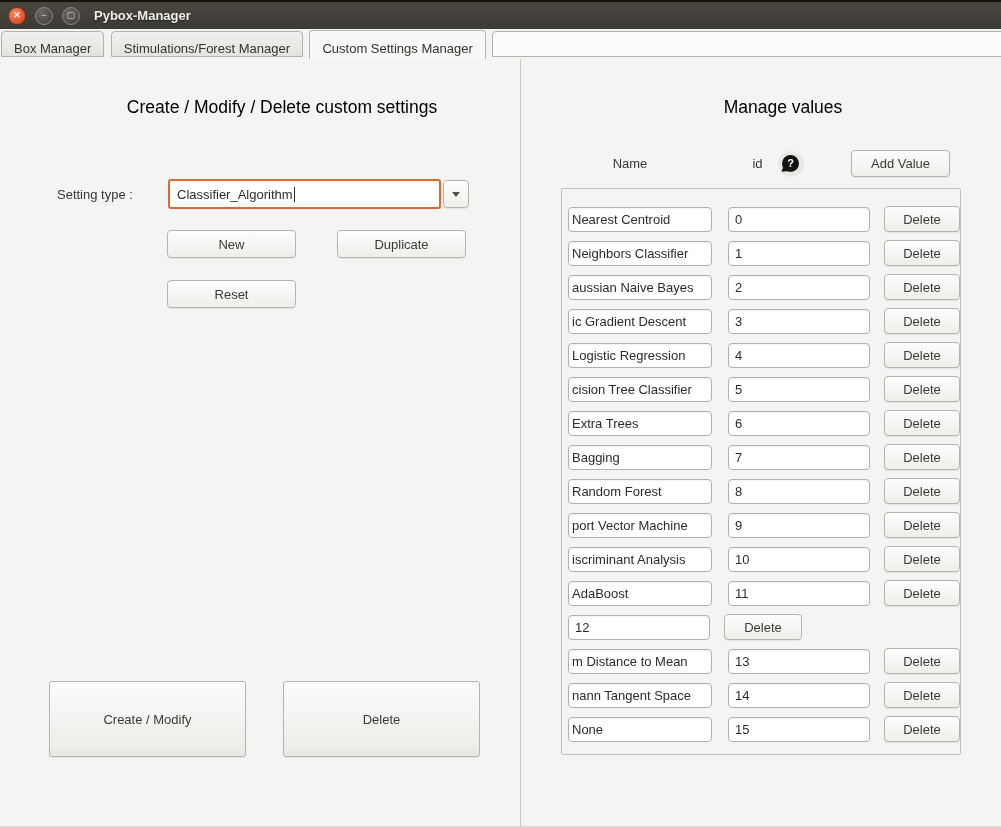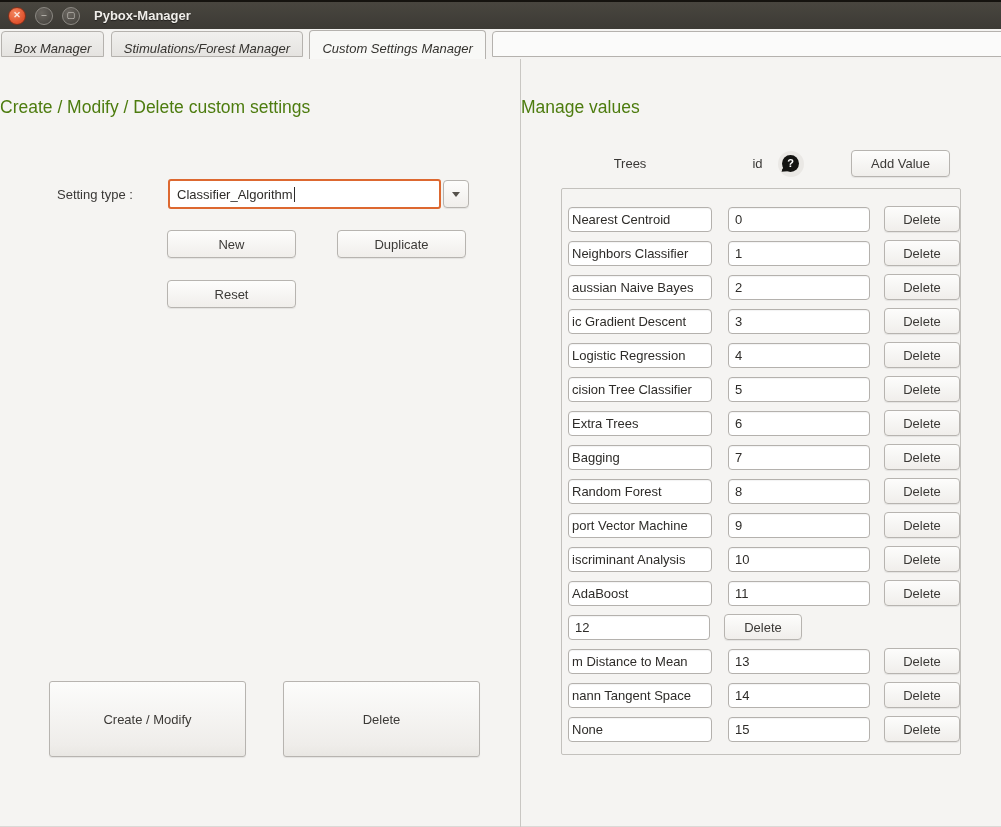--- a/index.html
+++ b/index.html
@@ -64,21 +64,20 @@
     padding: 4px 12px;
     font-size: 13px;
     color: #35332f;
     background: linear-gradient(#f1f0ee, #e5e3e0);
     border: 1px solid #b5b2ae;
     border-radius: 4px 4px 0 0;
     margin-left: 2px;
     position: relative;
     z-index: 1;
     cursor: default;
-    font-style: italic;
   }
   .tab:first-child { margin-left: 1px; }
   .tab.active {
     margin-top: 1px;
     height: 29px;
     line-height: 27px;
     background: #f8f8f6;
     border-bottom: none;
     z-index: 3;
   }
@@ -101,23 +100,24 @@
     background: #f5f4f2;
     box-shadow: inset 0 -1px 0 #dbd9d6;
   }
   .panel { position: relative; height: 100%; }
   .panel.left { width: 521px; border-right: 1px solid #c9c7c3; }
   .panel.right { width: 480px; }
 
   .heading {
     position: absolute;
     top: 38px; left: 0; right: 0;
-    text-align: left;
+    text-align: center;
     font-size: 17.5px;
-    color: #4d7c0f;
+    color: #000000;
+    padding-left: 44px;
   }
 
   .label13 { font-size: 13px; color: #3a3836; }
 
   
   .btn {
     font-family: "Liberation Sans", sans-serif;
     font-size: 13px;
     color: #3c3a37;
     background: linear-gradient(#fdfdfc, #f0eeeb);
@@ -264,21 +264,21 @@
     <button class="btn btn-duplicate">Duplicate</button>
     <button class="btn big btn-create">Create / Modify</button>
 
     <button class="btn btn-reset">Reset</button>
     <button class="btn big btn-delete-big">Delete</button>
   </div>
 
   <div class="panel right">
     <div class="heading">Manage values</div>
 
-    <div class="label13 col-name-label">Trees</div>
+    <div class="label13 col-name-label">Name</div>
 
     <div class="col-id-group">
       <span class="label13">id</span>
       <span class="help-wrap">
         <span class="bubble">
           <span class="q">?</span>
         </span>
       </span>
     </div>
 

